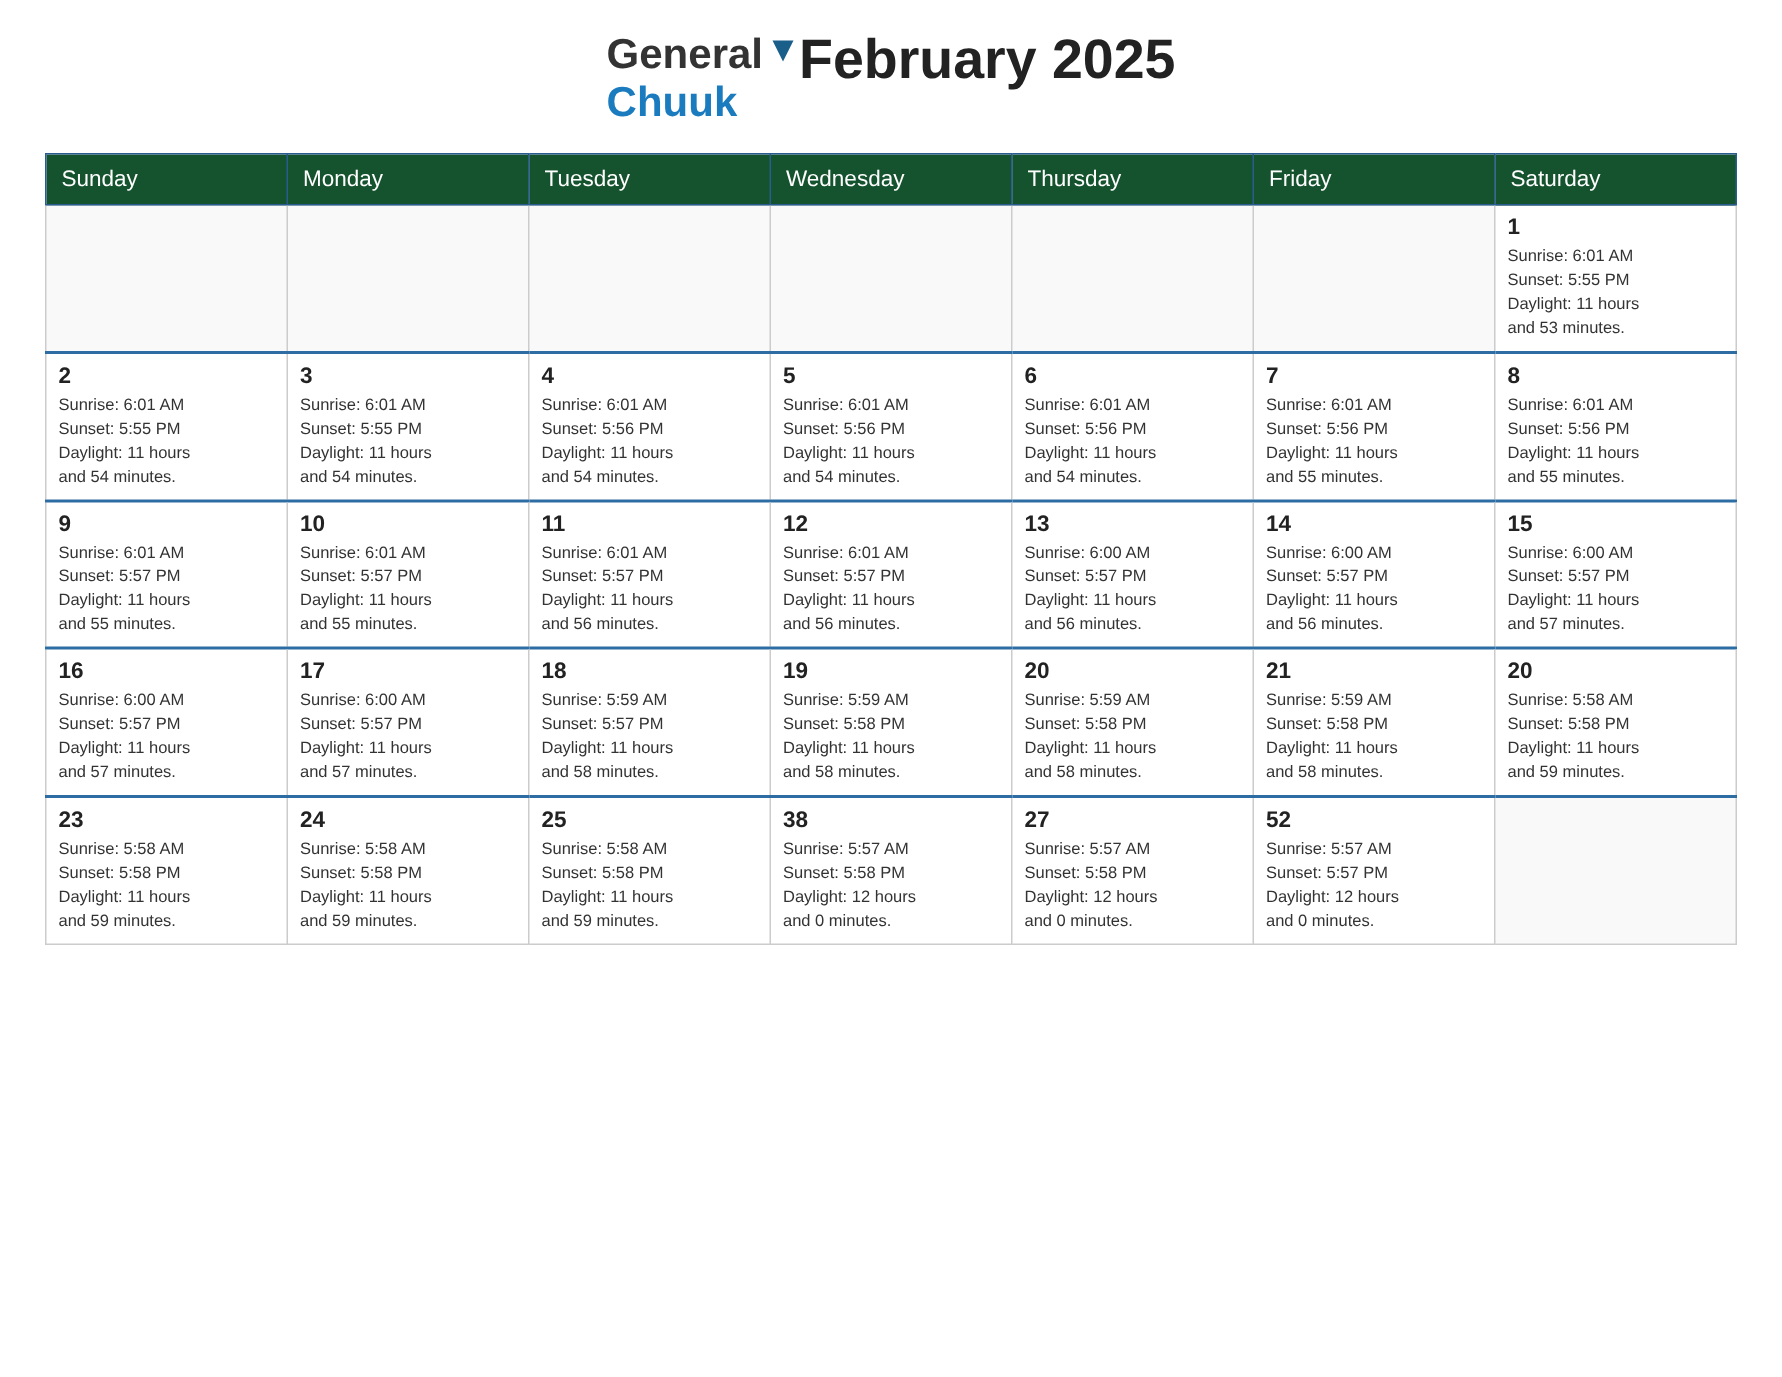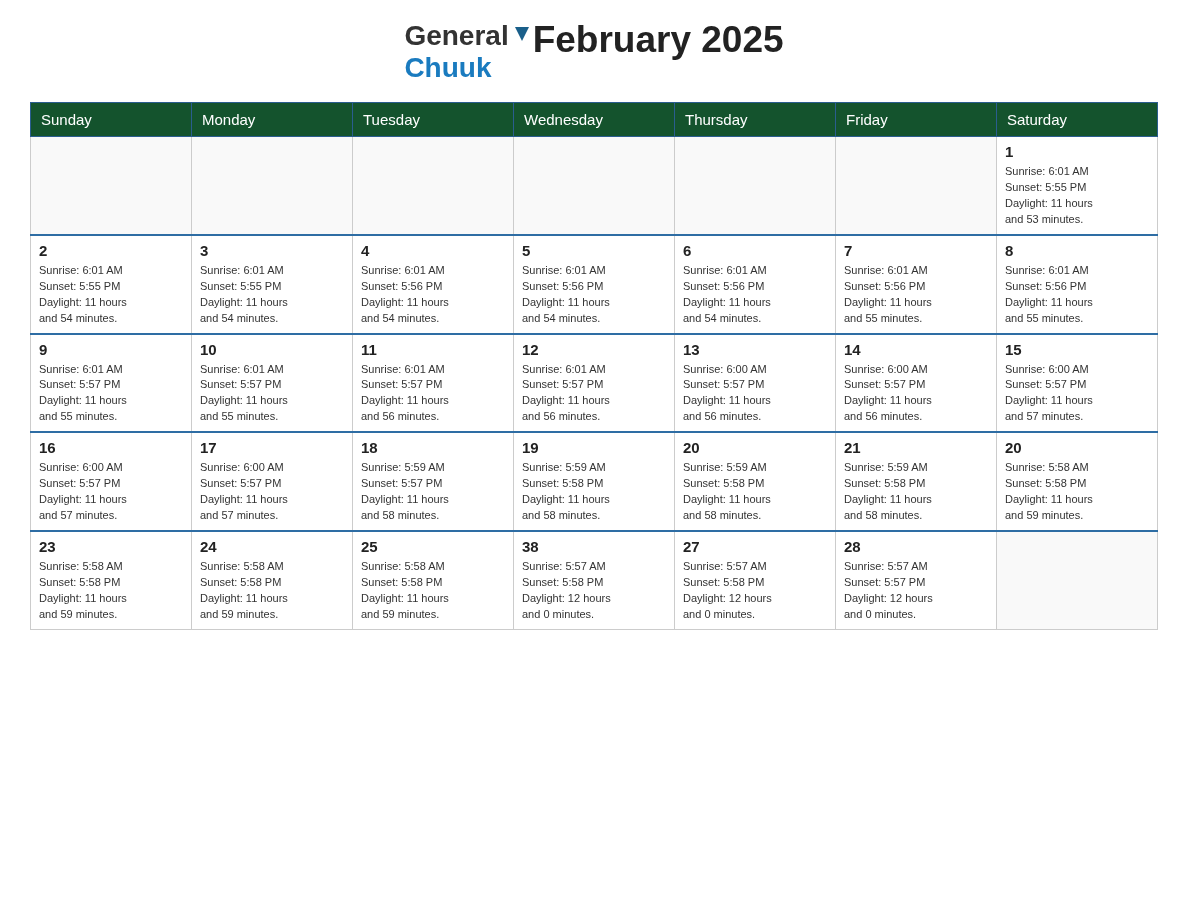--- a/index.html
+++ b/index.html
@@ -321,21 +321,21 @@
 and 0 minutes.</div>
         </td>
         <td>
           <div class="day-number">27</div>
           <div class="day-info" style="white-space: pre-line;">Sunrise: 5:57 AM
 Sunset: 5:58 PM
 Daylight: 12 hours
 and 0 minutes.</div>
         </td>
         <td>
-          <div class="day-number">28</div>
+          <div class="day-number">52</div>
           <div class="day-info" style="white-space: pre-line;">Sunrise: 5:57 AM
 Sunset: 5:57 PM
 Daylight: 12 hours
 and 0 minutes.</div>
         </td>
         <td class="empty-cell"></td>
       </tr>
     </tbody>
 </table>
 

